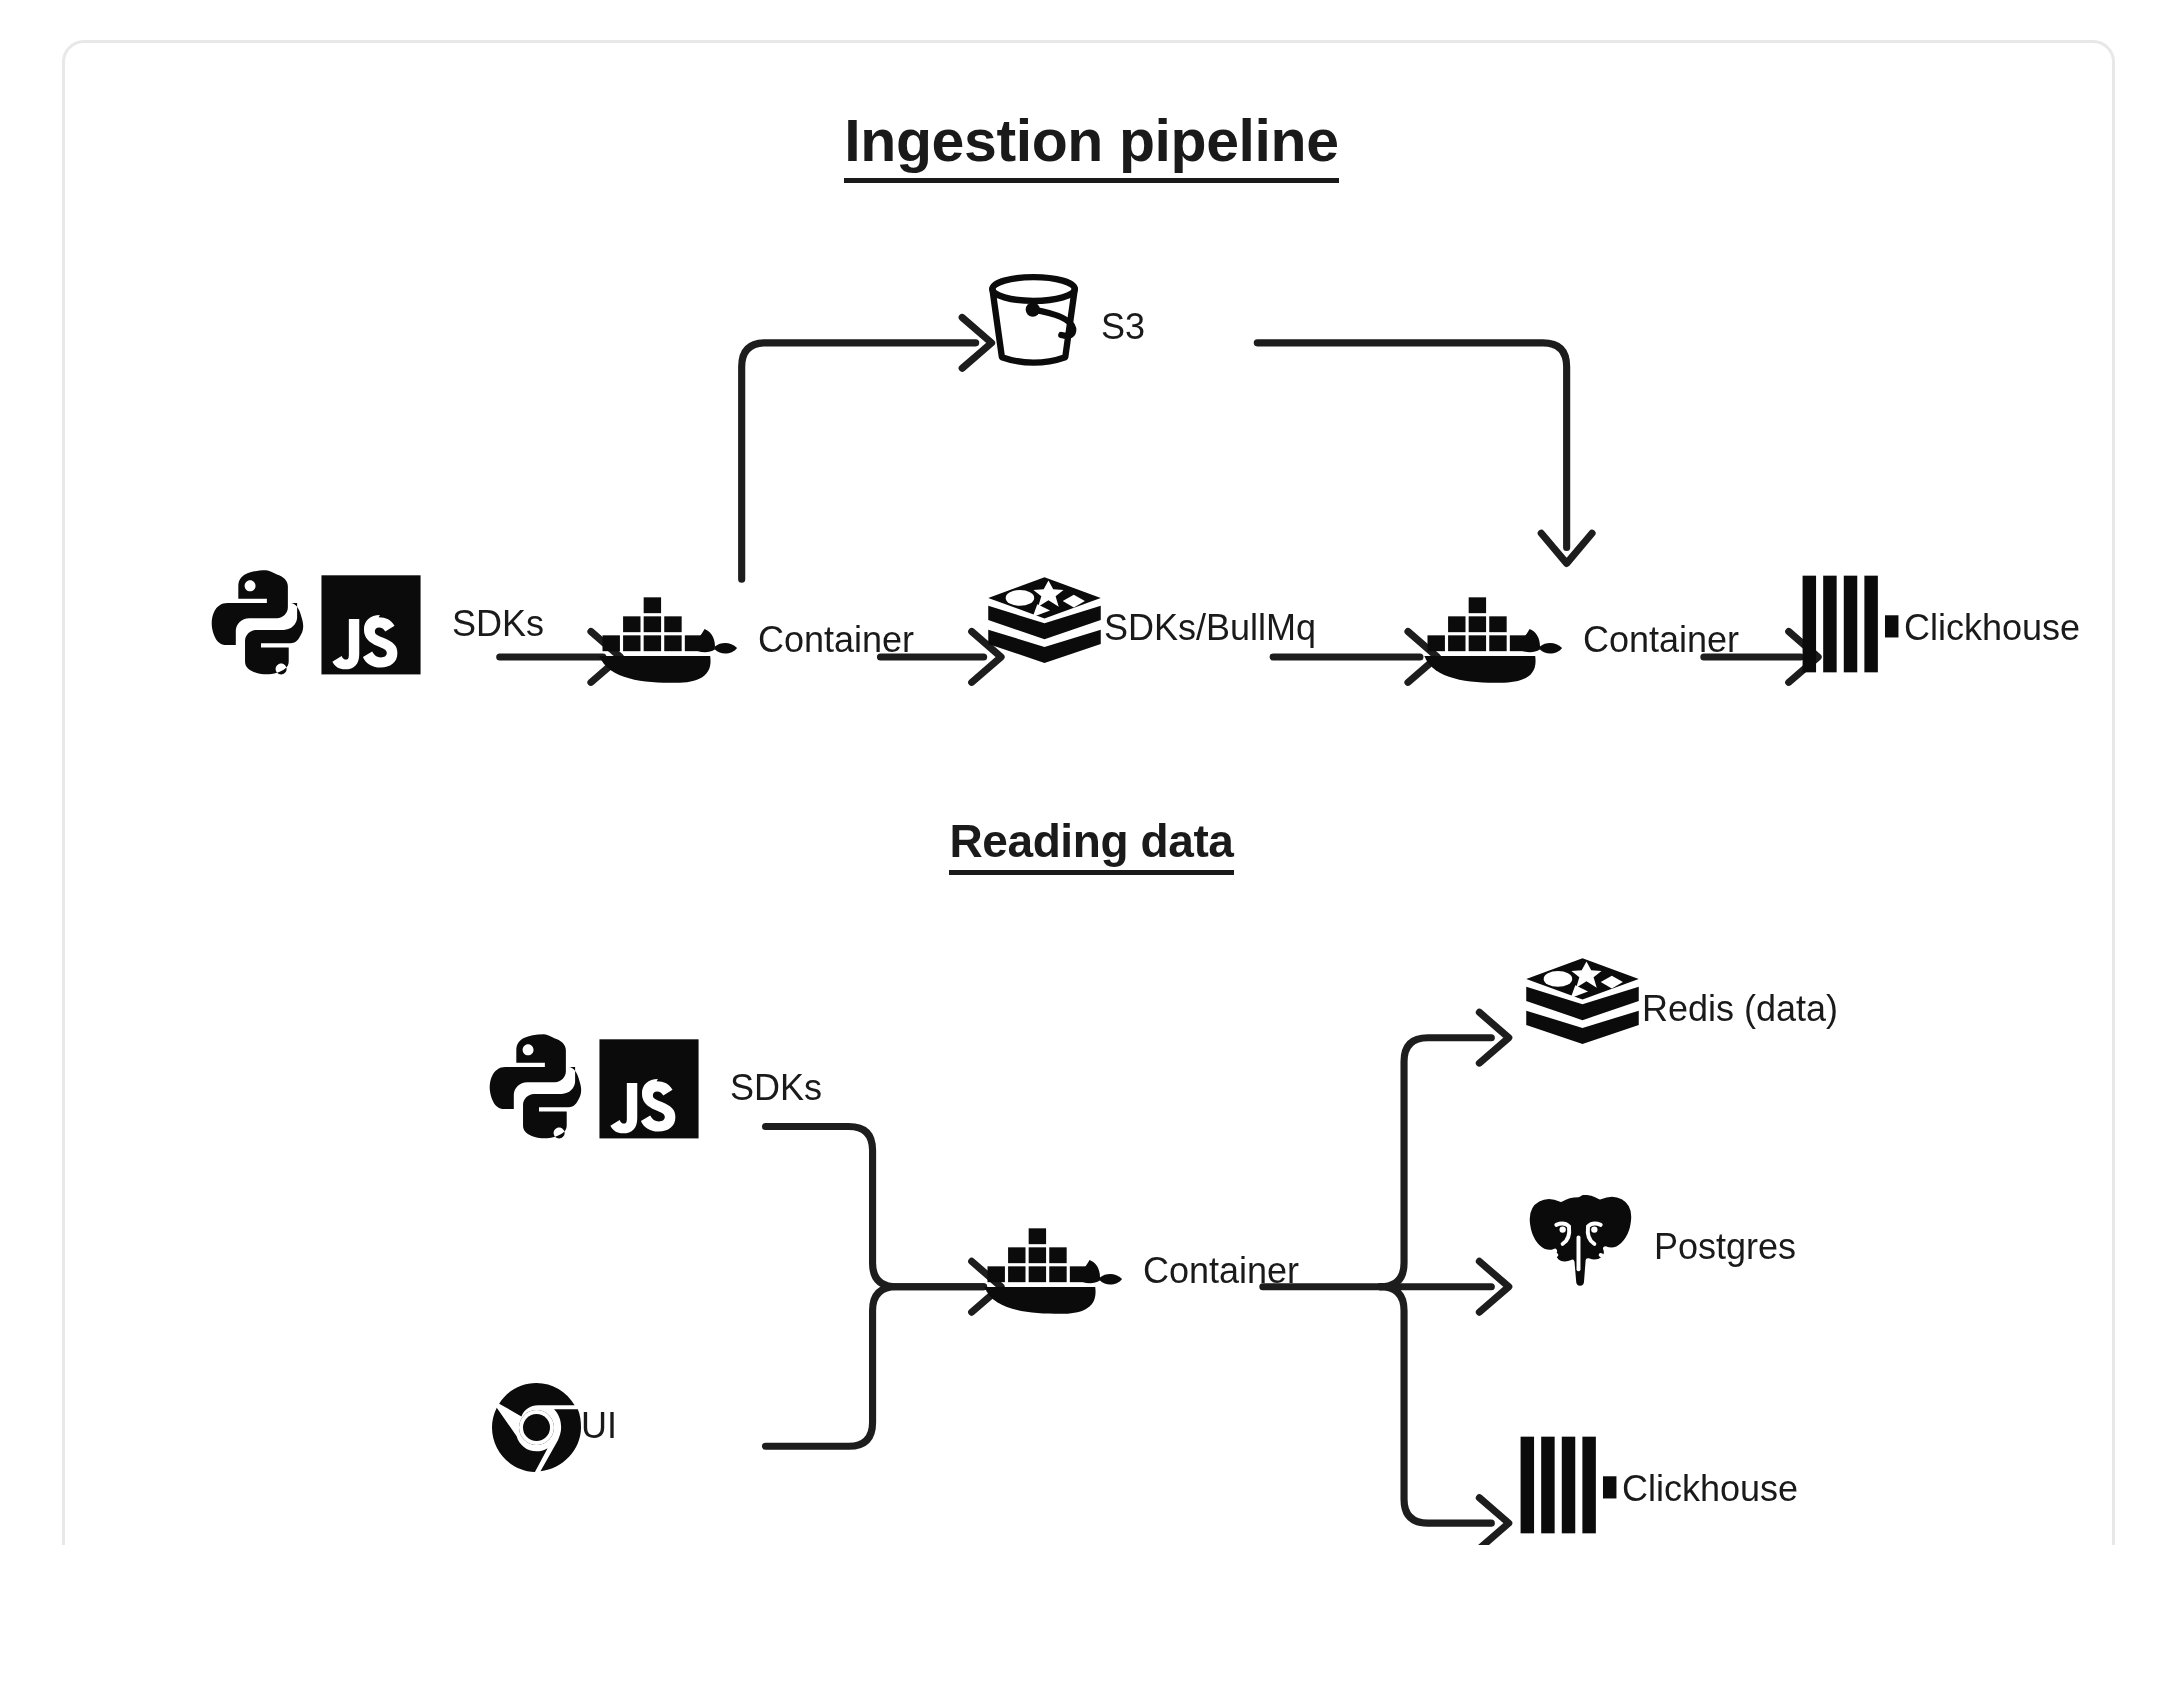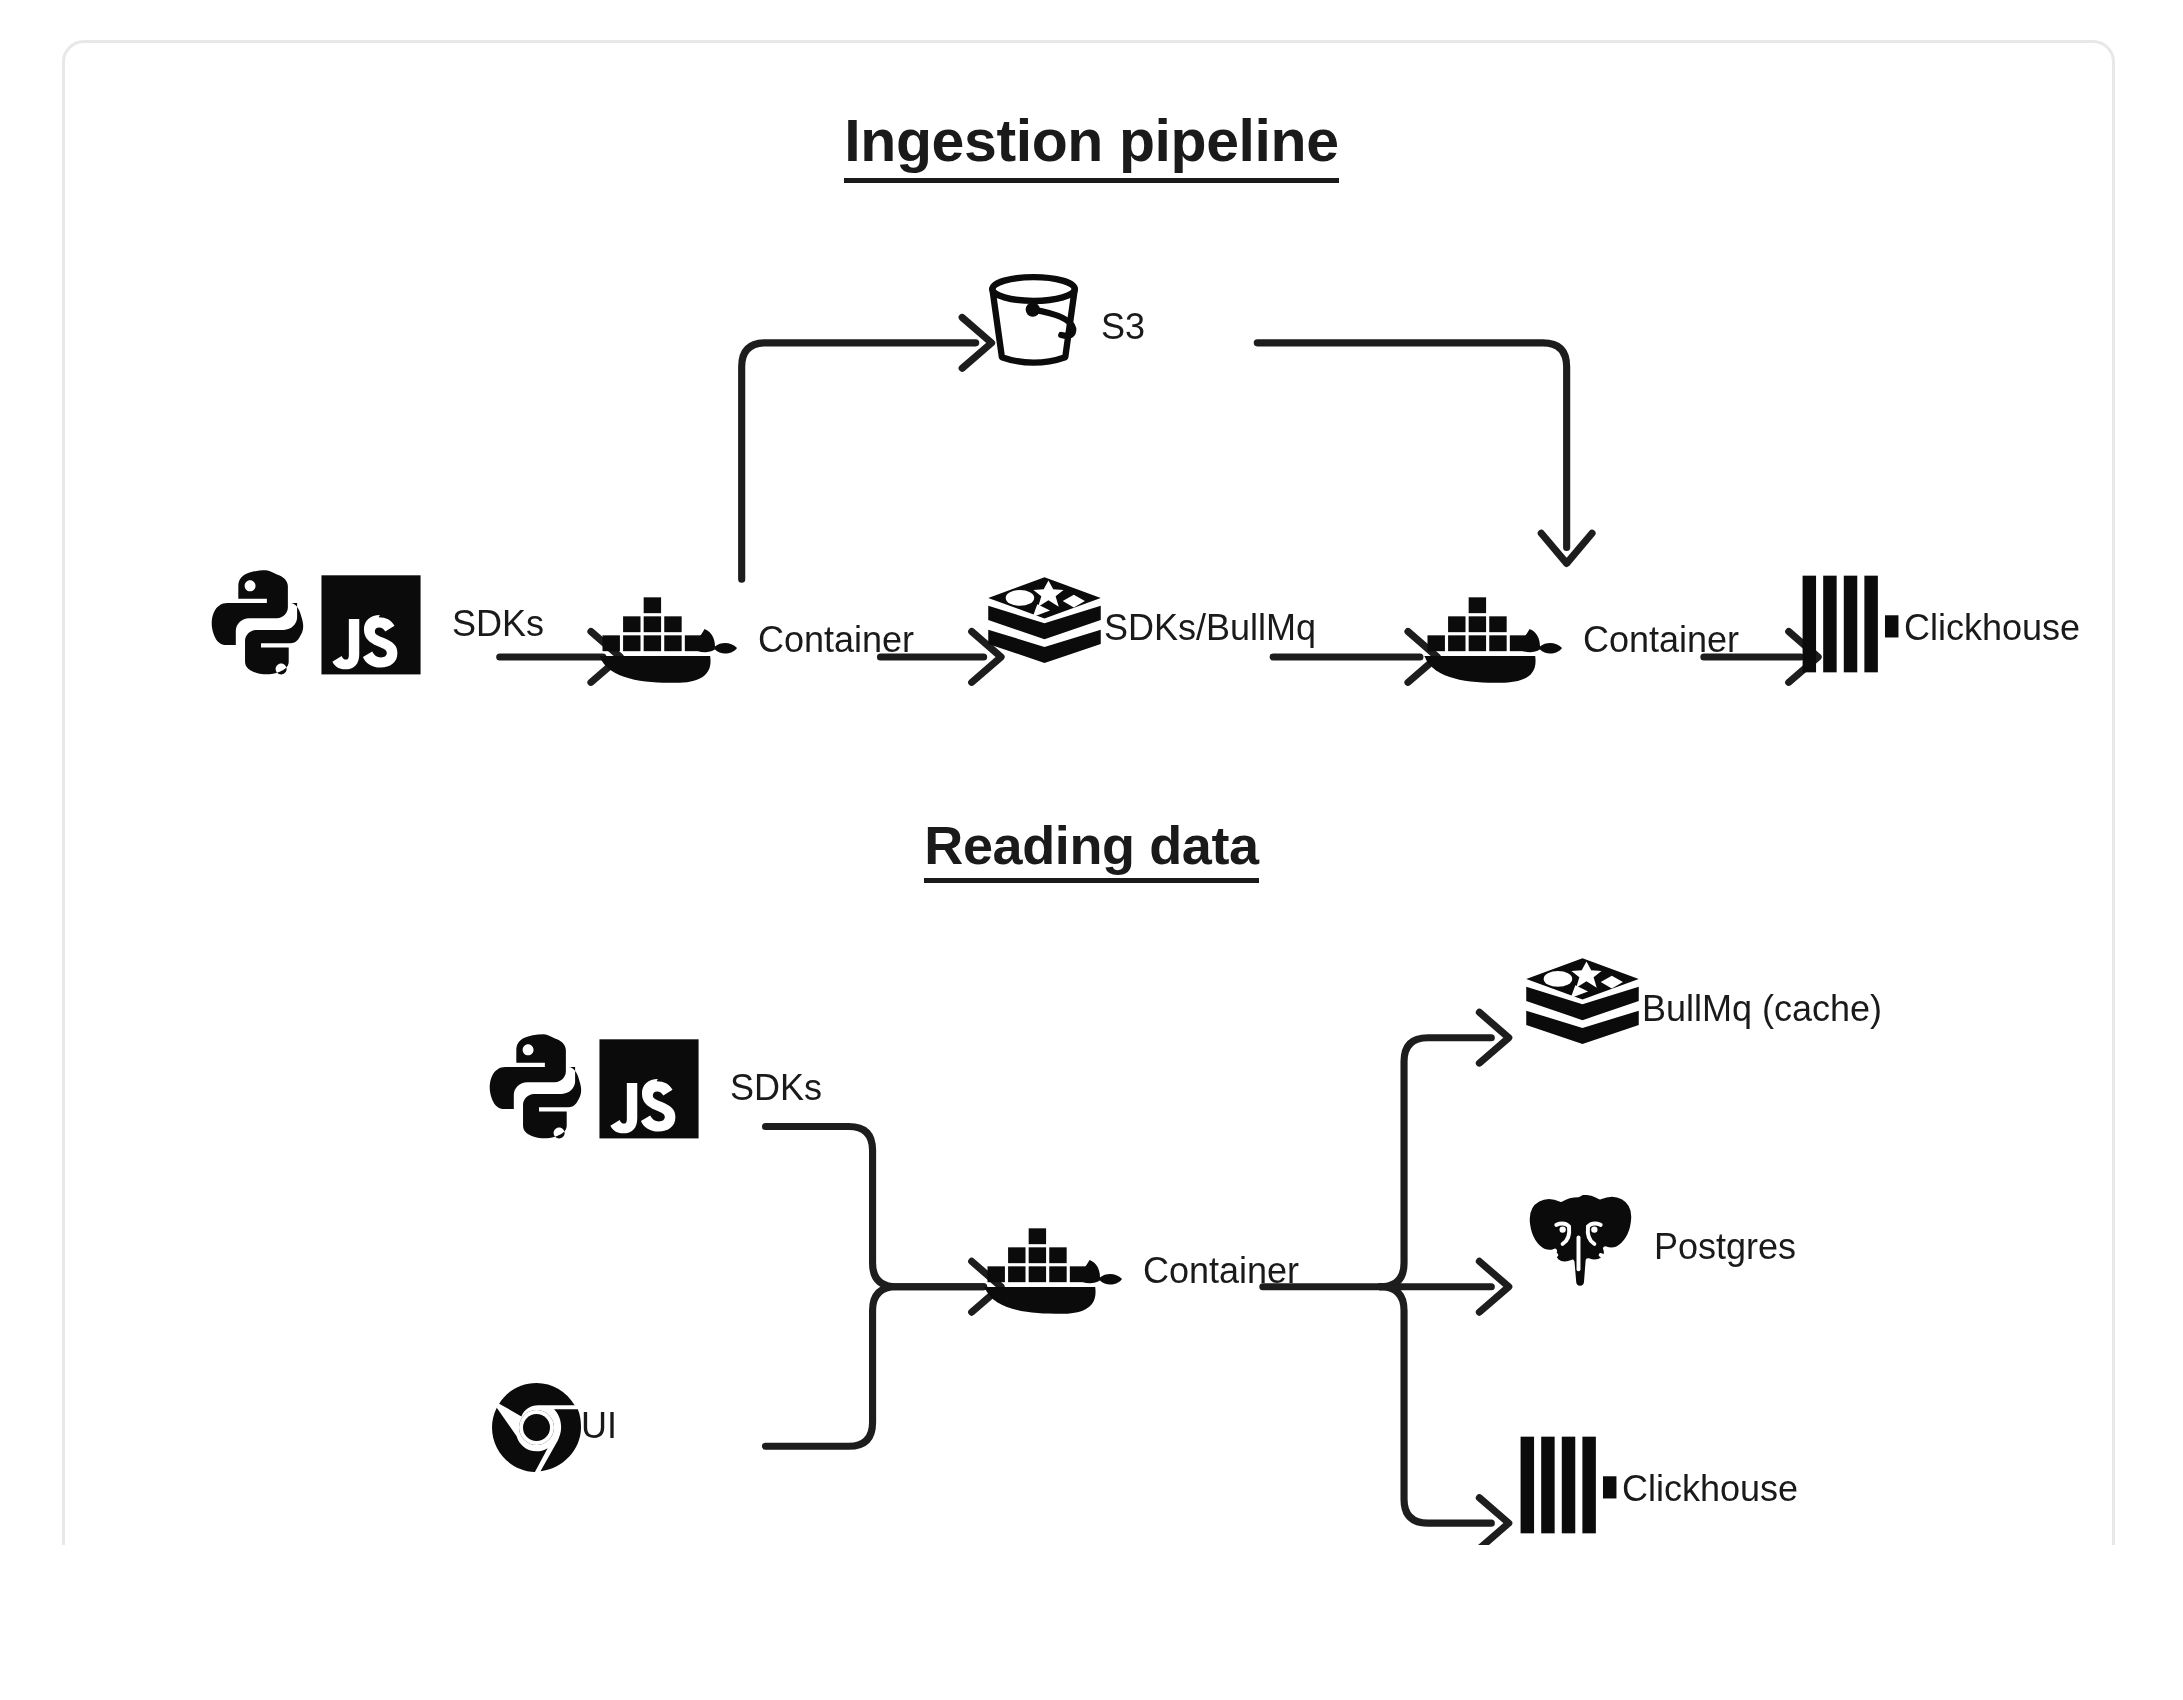--- a/index.html
+++ b/index.html
@@ -42,21 +42,21 @@
     margin: 0 auto;
     width: max-content;
     top: 111px;
     font-size: 59px;
   }
   #title-reading {
     left: 0; right: 0;
     margin: 0 auto;
     width: max-content;
     top: 817px;
-    font-size: 54px;
+    font-size: 46px;
   }
   .node {
     position: absolute;
     display: flex;
     flex-direction: row;
     align-items: center;
     width: 286px;
     margin-left: -143px;
   }
   .node .ico {
@@ -337,21 +337,21 @@
           <path d="M75 8 L146 34 L75 60 L4 34 Z"></path>
         </g>
         <g fill="#ffffff">
           <ellipse cx="44" cy="34" rx="18" ry="10"></ellipse>
           <path d="M80 12 l6 11 13 1 -10 8 4 13 -13 -8 -13 8 4 -13 -10 -8 13 -1z"></path>
           <path d="M112 30 l14 8 -14 8 -14 -8z"></path>
           <path d="M66 42 l16 8 -22 8z"></path>
         </g>
       </svg>
     </div>
-    <div class="lbl">BullMq (cache)</div>
+    <div class="lbl">Redis (data)</div>
   </div>
 
   <div class="node" style="left:1666px; top:1190px;gap:20px;">
     <div class="ico">
       <svg width="111" height="103" viewBox="0 0 140 130">
         <g fill="#0b0b0b" stroke="#ffffff" stroke-width="6" stroke-linejoin="round">
           <path d="M70 6c-9 0-16 2-22 6-9-4-20-5-29 0C8 18 4 30 6 44c2 16 10 28 20 33 5 2 10 2 14 0-2 5-1 10 3 13 5 4 13 4 19 1l2 24c0 6 3 9 8 9s8-3 8-9l2-26c7 3 14 2 19-2 4-3 5-9 3-13 5 2 10 2 15 0 10-5 18-17 20-33 2-14-2-26-13-32-9-5-20-4-29 0-6-4-13-6-22-6z"></path>
         </g>
         <g fill="none" stroke="#ffffff" stroke-width="5" stroke-linecap="round">
           <path d="M42 44 q10 -4 16 2 q2 16 -8 22"></path>

